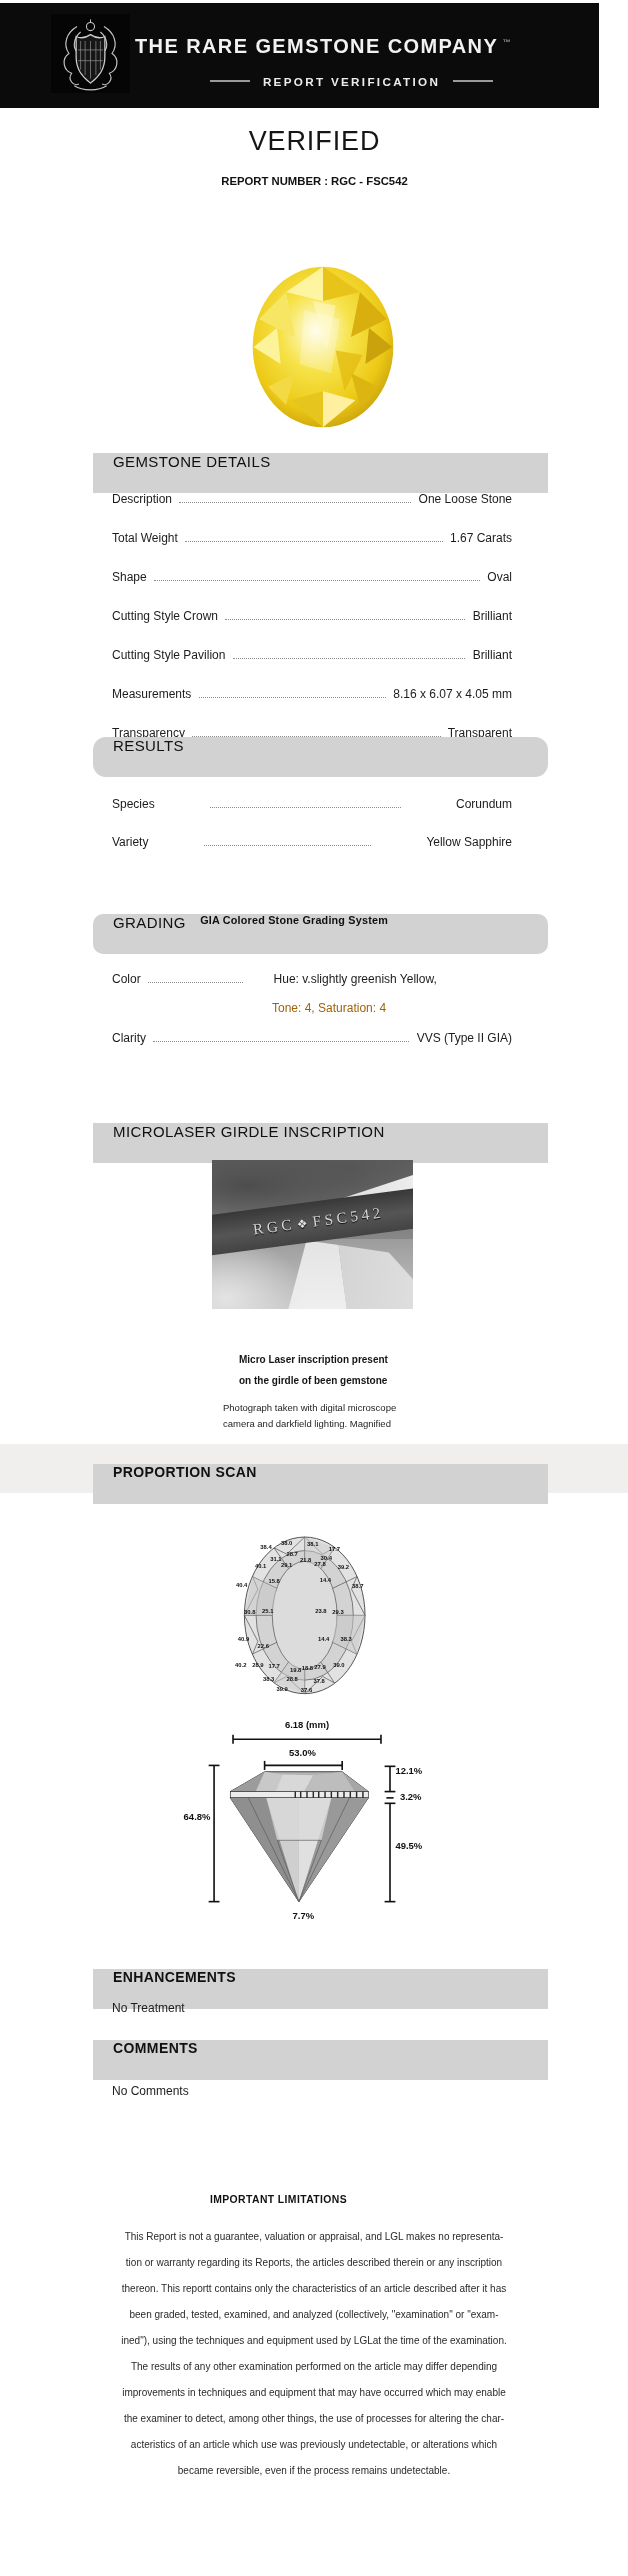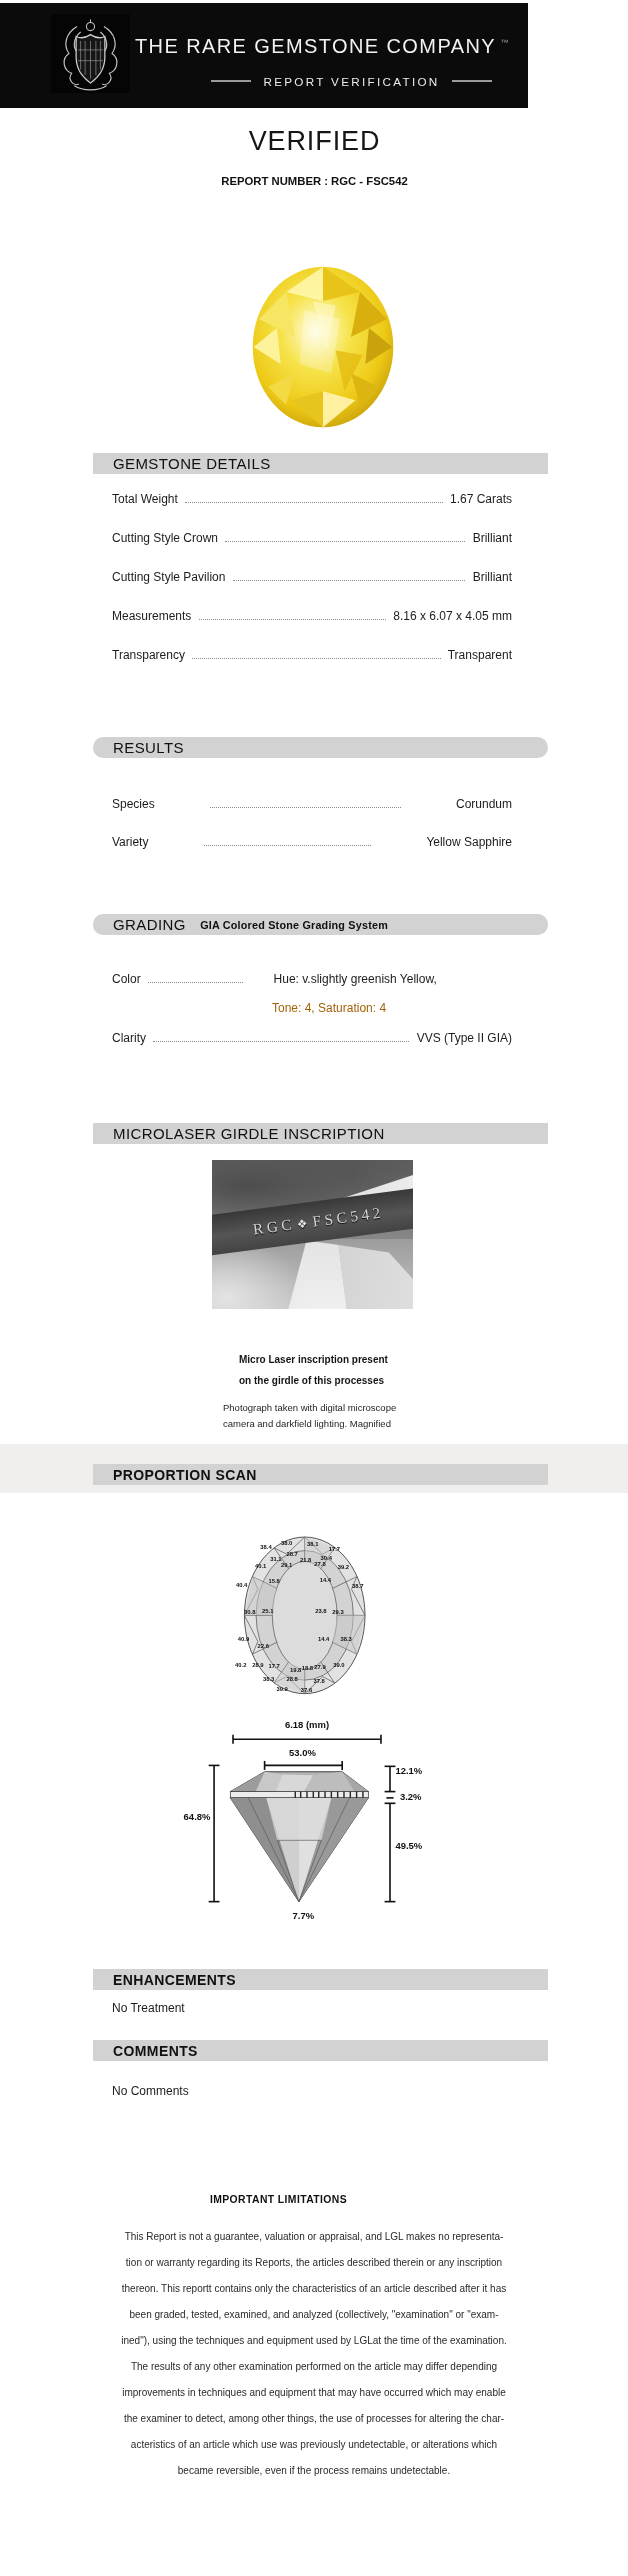--- a/index.html
+++ b/index.html
@@ -1,34 +1,34 @@
 <!DOCTYPE html>
 <html style="font-size:14.4px"><head>
 <meta charset="utf-8">
 <style>
   html,body{margin:0;padding:0;background:#ffffff;}
   #page{position:relative;width:629px;height:2576px;background:#ffffff;
         font-family:"Liberation Sans",sans-serif;color:#1a1a1a;overflow:hidden;}
   .abs{position:absolute;}
 
   
-  .masthead{left:0;top:2.7px;width:528px;height:105px;background:#0b0b0b;}
+  .masthead{left:0;top:2.7px;width:599px;height:105px;background:#0b0b0b;font-weight:bold;}
   .crest{left:51px;top:11.7px;width:79px;height:79px;}
   .brand{left:135px;top:32px;font-size:20px;letter-spacing:1.4px;color:#f2f2f2;white-space:nowrap;}
   .brand sup{font-size:8px;color:#999;margin-left:4.5px;}
   .subtitle-row{left:135px;top:72px;width:433px;display:flex;align-items:center;justify-content:center;gap:12.6px;}
   .subtitle-dash{width:40px;height:1.8px;background:#9a9a9a;}
   .subtitle-text{font-size:11.7px;letter-spacing:2.3px;color:#ececec;white-space:nowrap;}
 
   
   .verified{left:0;top:126px;width:629px;text-align:center;font-size:27px;letter-spacing:0.9px;color:#161616;}
   .repnum{left:0;top:175px;width:629px;text-align:center;font-size:11.3px;font-weight:700;color:#111;}
 
   
-  .bar{left:93px;width:455px;height:21px;background:#d2d2d2;display:flex;align-items:center;
+  .bar{left:93px;width:455px;height:40px;background:#d2d2d2;display:flex;align-items:flex-start;
        padding-left:20px;box-sizing:border-box;color:#101010;}
   .bar .t1{font-size:15px;letter-spacing:0.4px;}
   .bar.bold .t1{font-weight:700;font-size:14px;}
   .bar .t2{font-size:10.8px;font-weight:700;margin-left:14.4px;letter-spacing:0.2px;}
 
   
   .rows{left:112px;width:400px;}
   .drow{display:flex;align-items:baseline;font-size:12px;color:#1c1c1c;}
   .rows.details .drow{height:39px;}
   .rows.results .drow{height:38px;gap:48px;}
@@ -144,23 +144,33 @@
       <polygon points="70,40 95,45 85,95" fill="#fffbcf" opacity="0.5"></polygon>
       <polygon points="95,95 125,100 105,140" fill="#e3bb12" opacity="0.8"></polygon>
     </g>
   </svg>
 
   <div class="abs bar" style="top:453px;">
     <span class="t1">GEMSTONE DETAILS</span>
   </div>
   <div class="abs rows details" style="top:492px;">
     <div class="drow">
+        <span>Description</span>
+        <span class="leader"></span>
+        <span class="dvalue">One Loose Stone</span>
+      </div>
+    <div class="drow">
         <span>Total Weight</span>
         <span class="leader"></span>
         <span class="dvalue">1.67 Carats</span>
+      </div>
+    <div class="drow">
+        <span>Shape</span>
+        <span class="leader"></span>
+        <span class="dvalue">Oval</span>
       </div>
     <div class="drow">
         <span>Cutting Style Crown</span>
         <span class="leader"></span>
         <span class="dvalue">Brilliant</span>
       </div>
     <div class="drow">
         <span>Cutting Style Pavilion</span>
         <span class="leader"></span>
         <span class="dvalue">Brilliant</span>
@@ -222,21 +232,21 @@
     <div class="ph-bottom"></div>
     <div class="ph-tri1"></div>
     <div class="ph-tri2"></div>
     <div class="ph-haze"></div>
     <div class="ph-band">
       <div class="ph-inscription"><span>RGC</span><span class="mark">❖</span><span>FSC542</span></div>
     </div>
   </div>
   <div class="abs caption">
     <div>Micro Laser inscription present</div>
-    <div>on the girdle of this processes</div>
+    <div>on the girdle of been gemstone</div>
   </div>
   <div class="abs photonote">
     <div>Photograph taken with digital microscope</div>
     <div>camera and darkfield lighting. Magnified</div>
   </div>
 
   <div class="abs propband"></div>
   <div class="abs bar bold" style="top:1464px;">
     <span class="t1">PROPORTION SCAN</span>
   </div>

